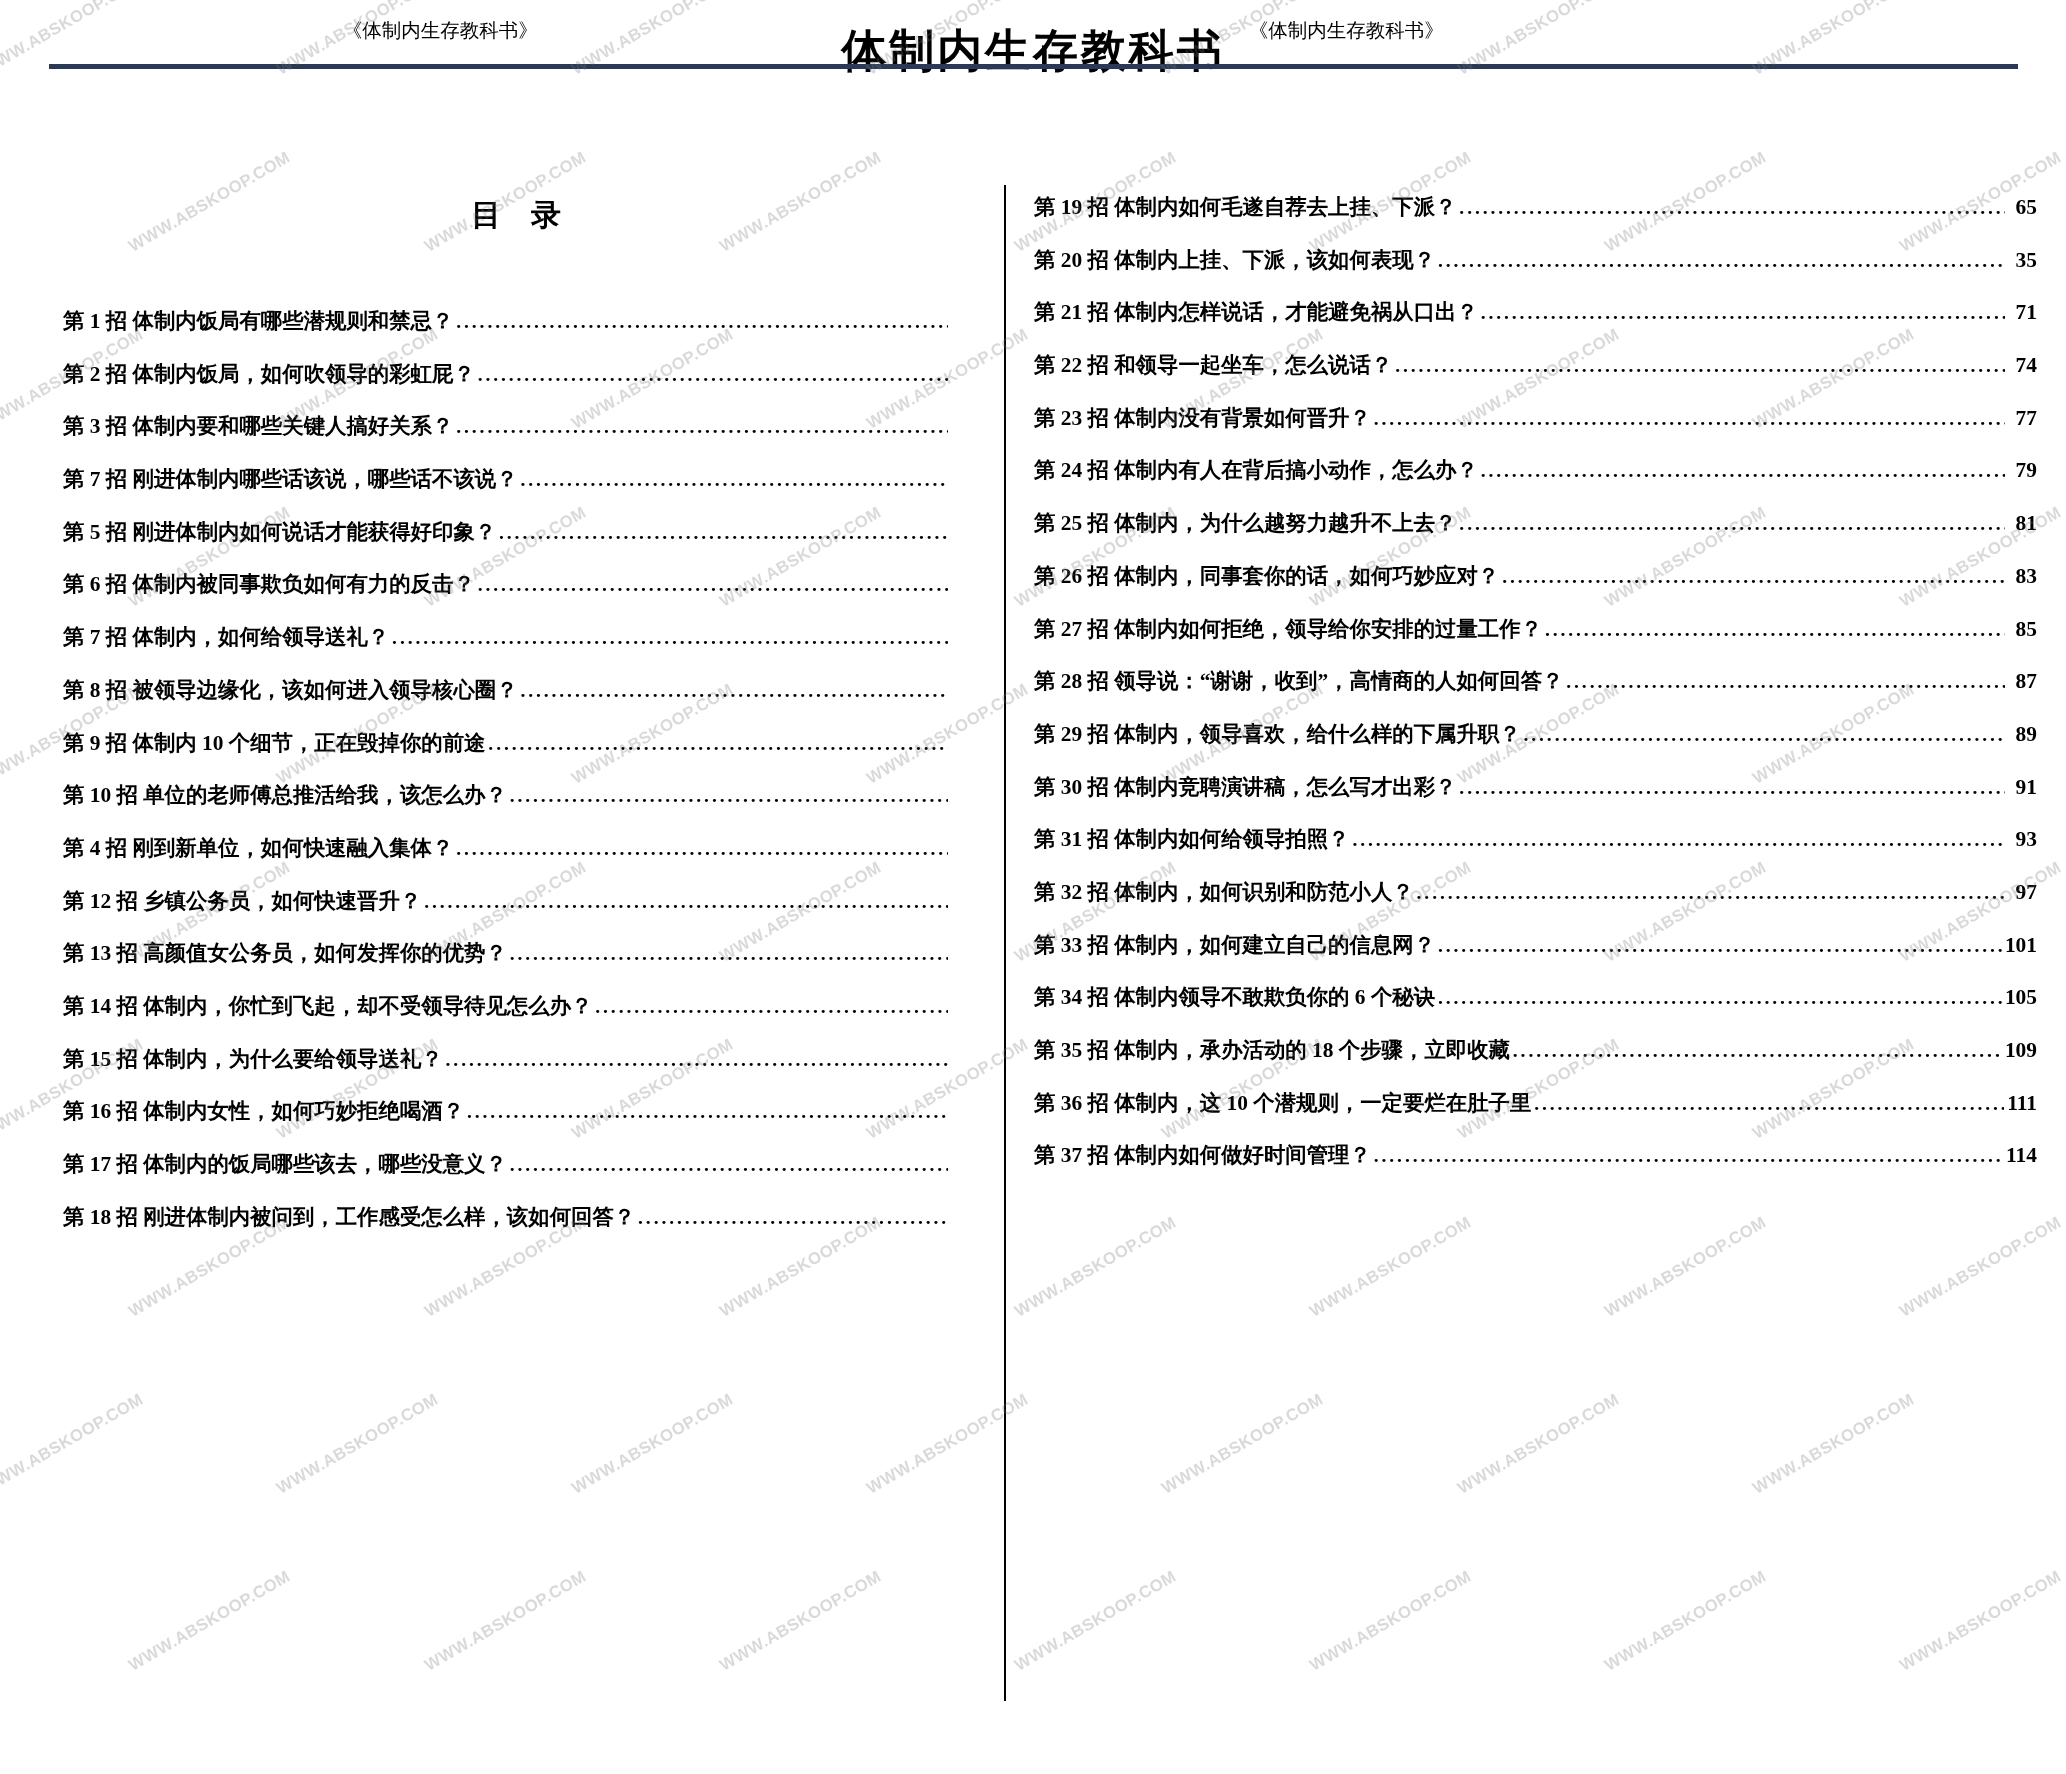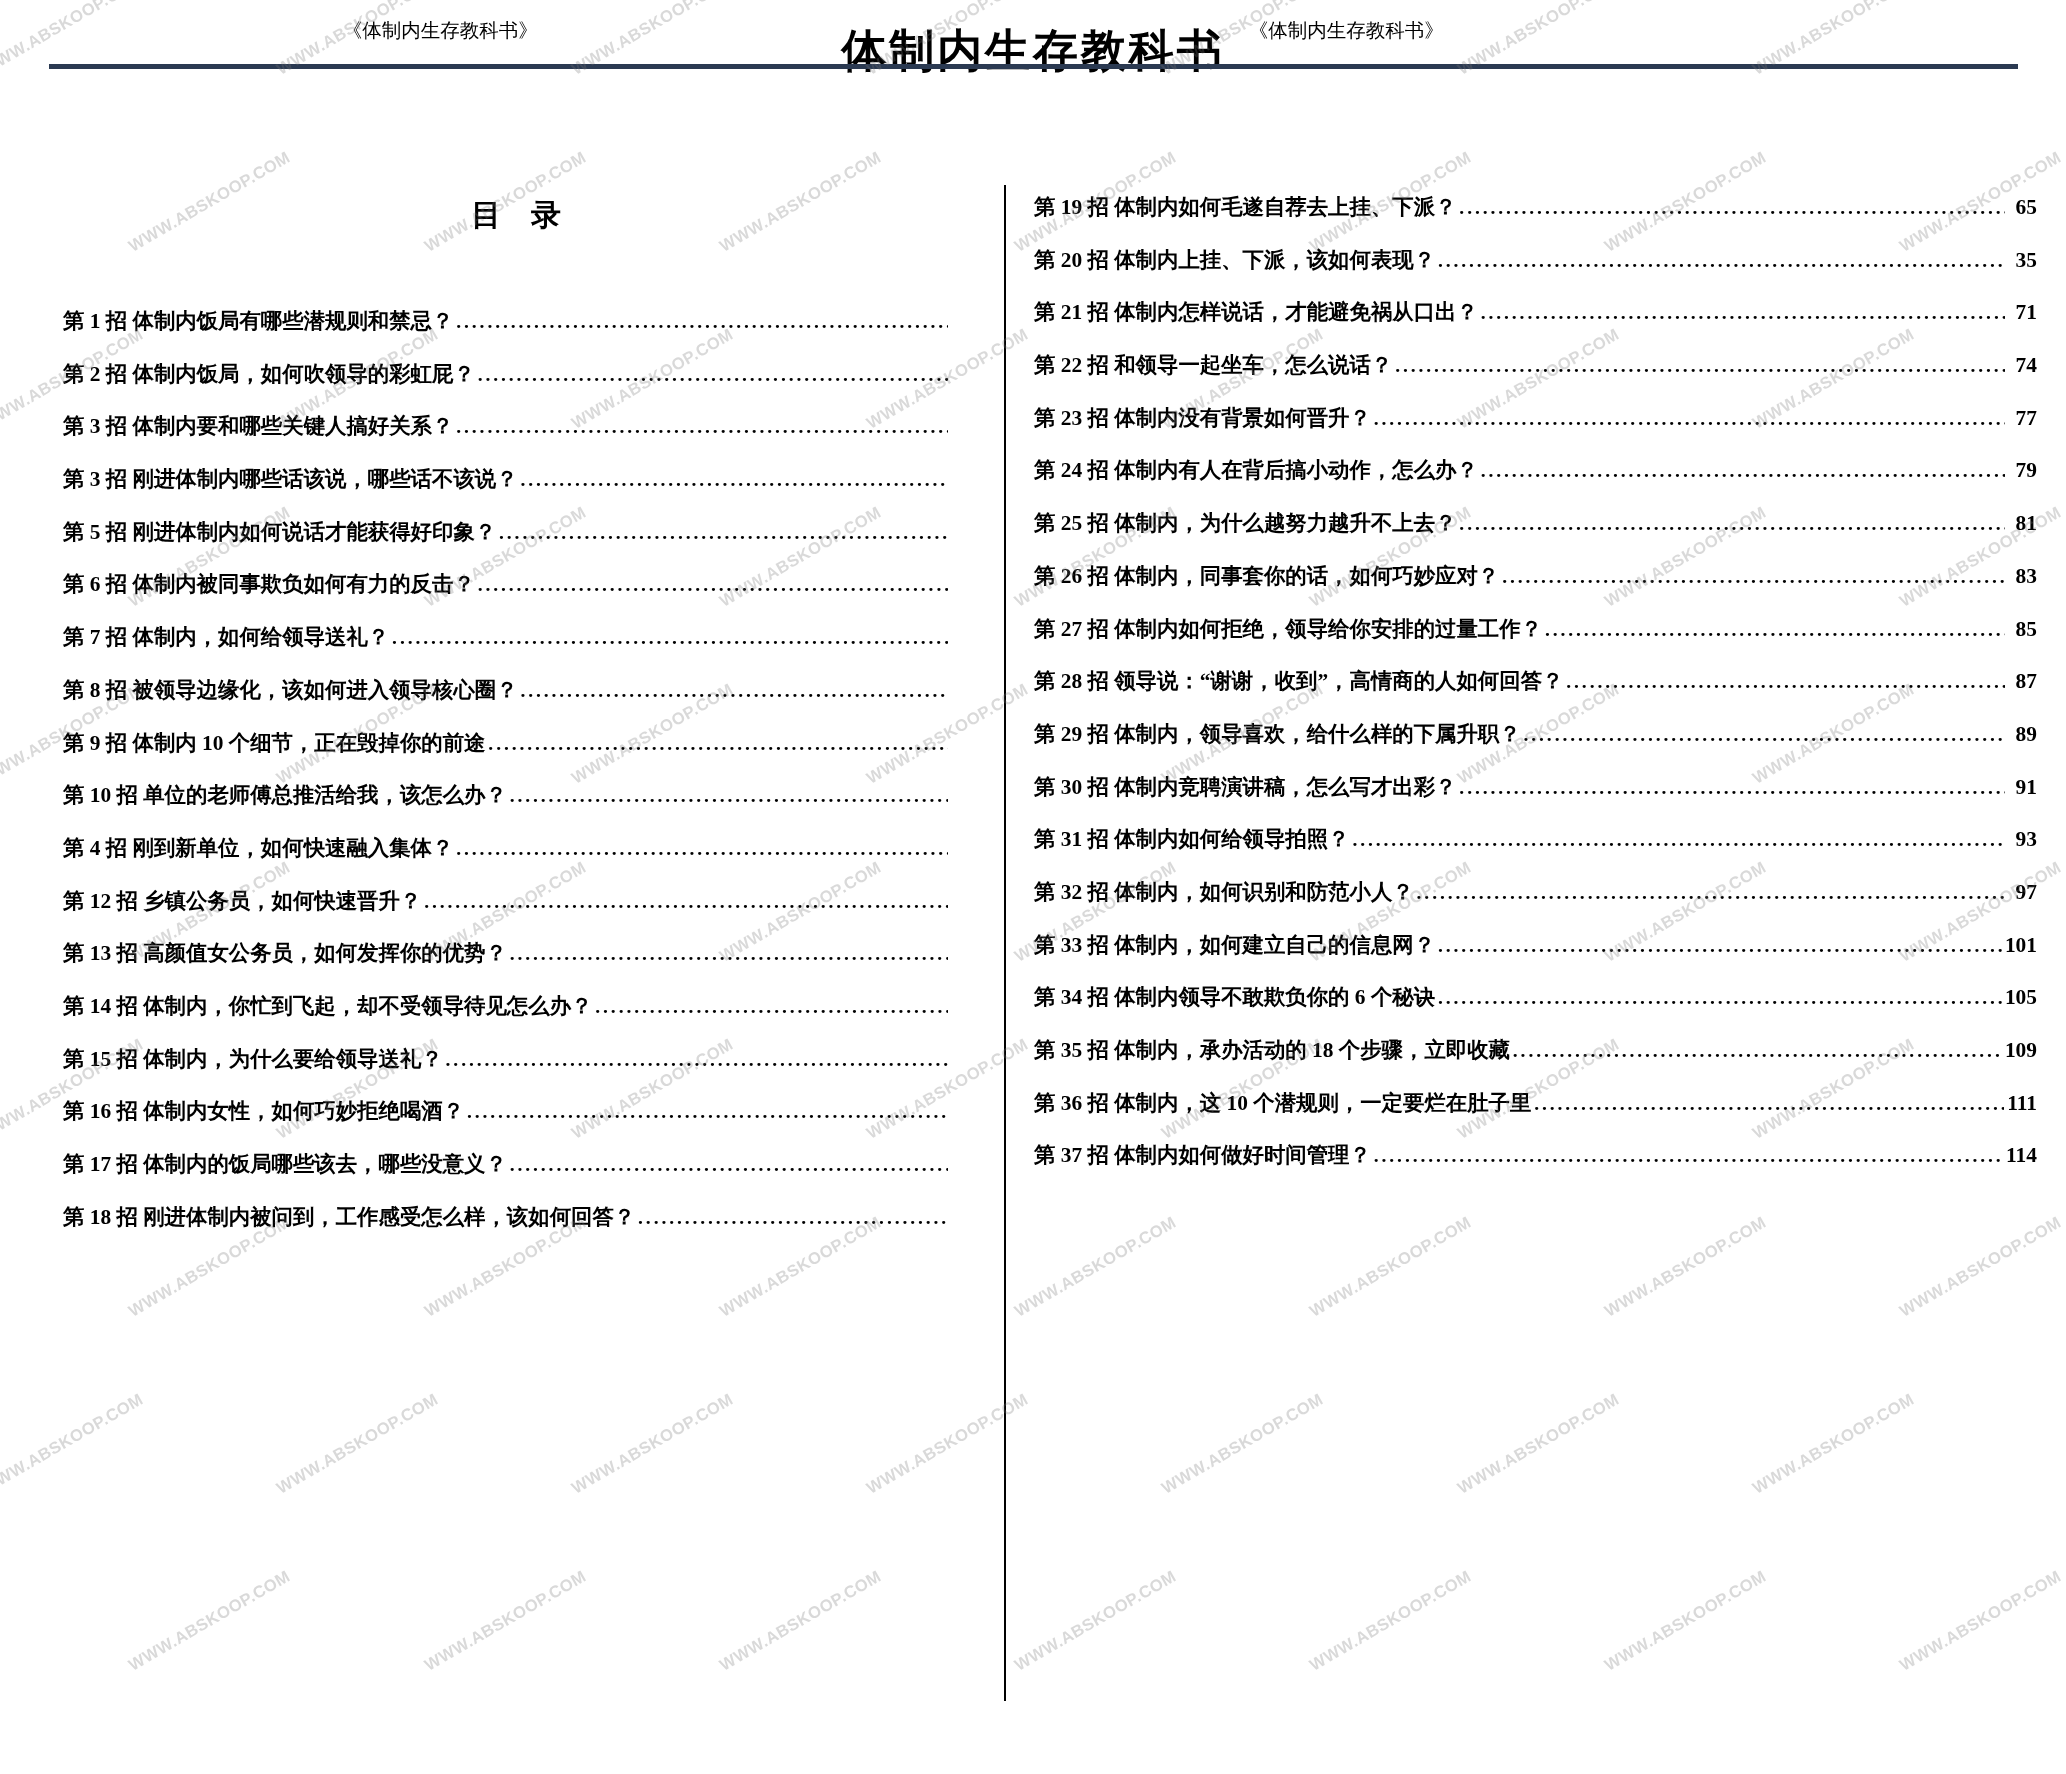--- a/index.html
+++ b/index.html
@@ -180,21 +180,21 @@
               <span class="toc-label">第 2 招  体制内饭局，如何吹领导的彩虹屁？</span>
               <span class="toc-dots">........................................................................................................................</span>
               <span class="toc-page"></span>
             </div>
             <div class="toc-item">
               <span class="toc-label">第 3 招  体制内要和哪些关键人搞好关系？</span>
               <span class="toc-dots">........................................................................................................................</span>
               <span class="toc-page"></span>
             </div>
             <div class="toc-item">
-              <span class="toc-label">第 3 招  刚进体制内哪些话该说，哪些话不该说？</span>
+              <span class="toc-label">第 7 招  刚进体制内哪些话该说，哪些话不该说？</span>
               <span class="toc-dots">........................................................................................................................</span>
               <span class="toc-page"></span>
             </div>
             <div class="toc-item">
               <span class="toc-label">第 5 招  刚进体制内如何说话才能获得好印象？</span>
               <span class="toc-dots">........................................................................................................................</span>
               <span class="toc-page"></span>
             </div>
             <div class="toc-item">
               <span class="toc-label">第 6 招  体制内被同事欺负如何有力的反击？</span>

